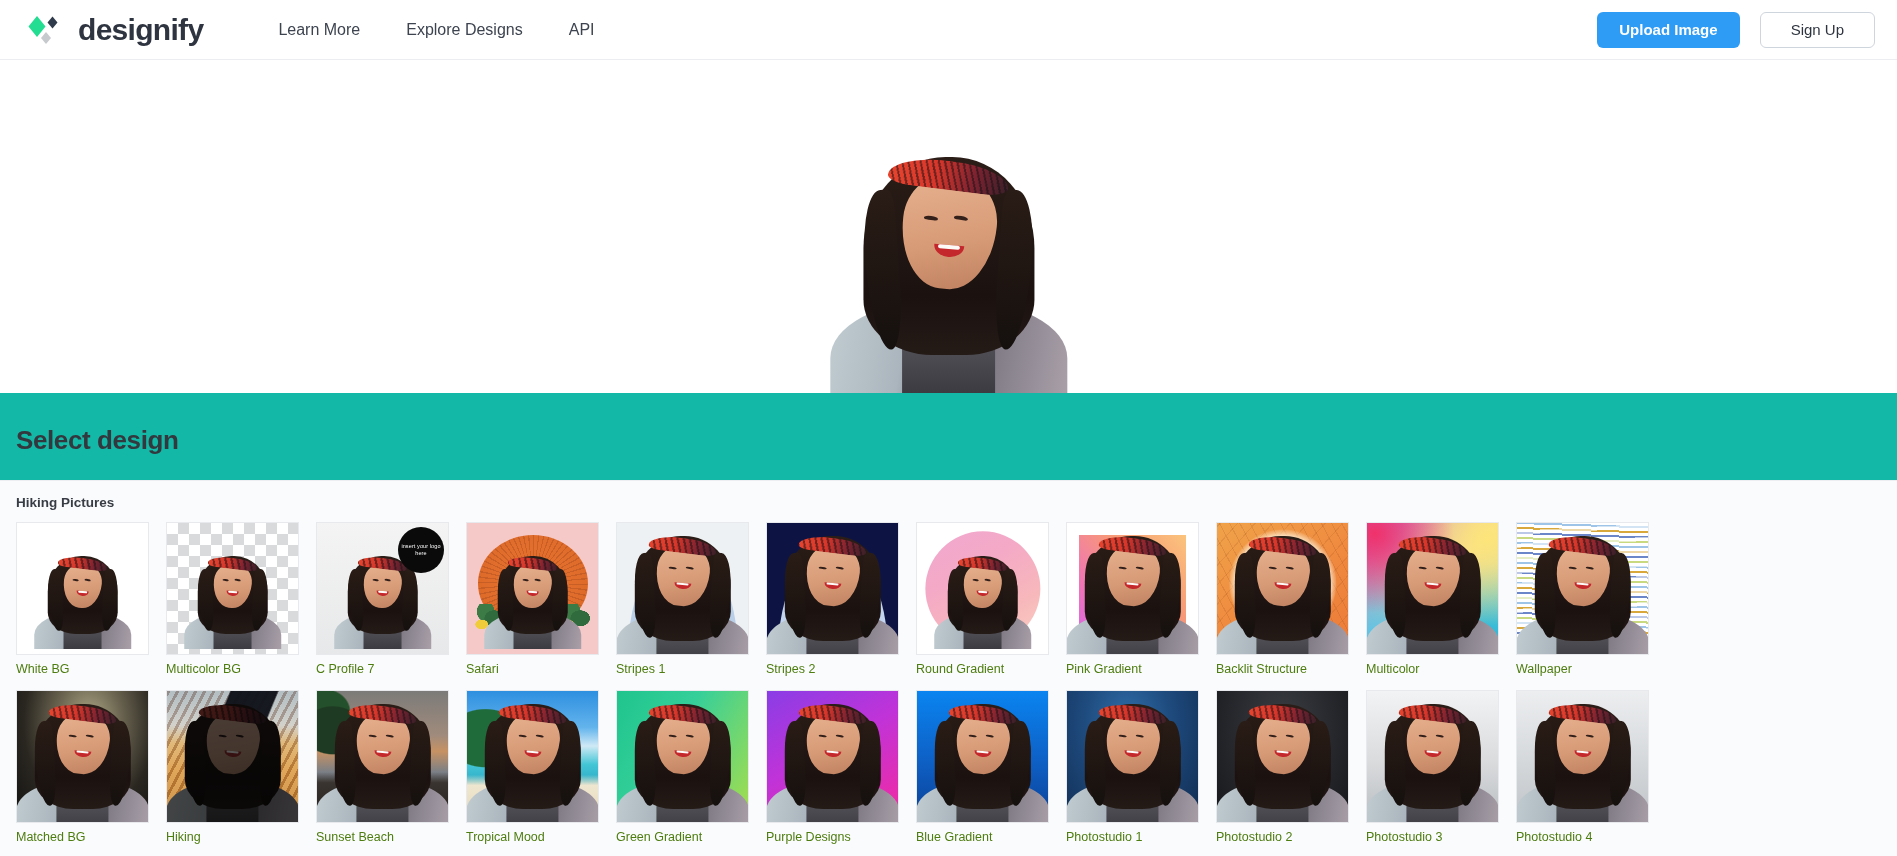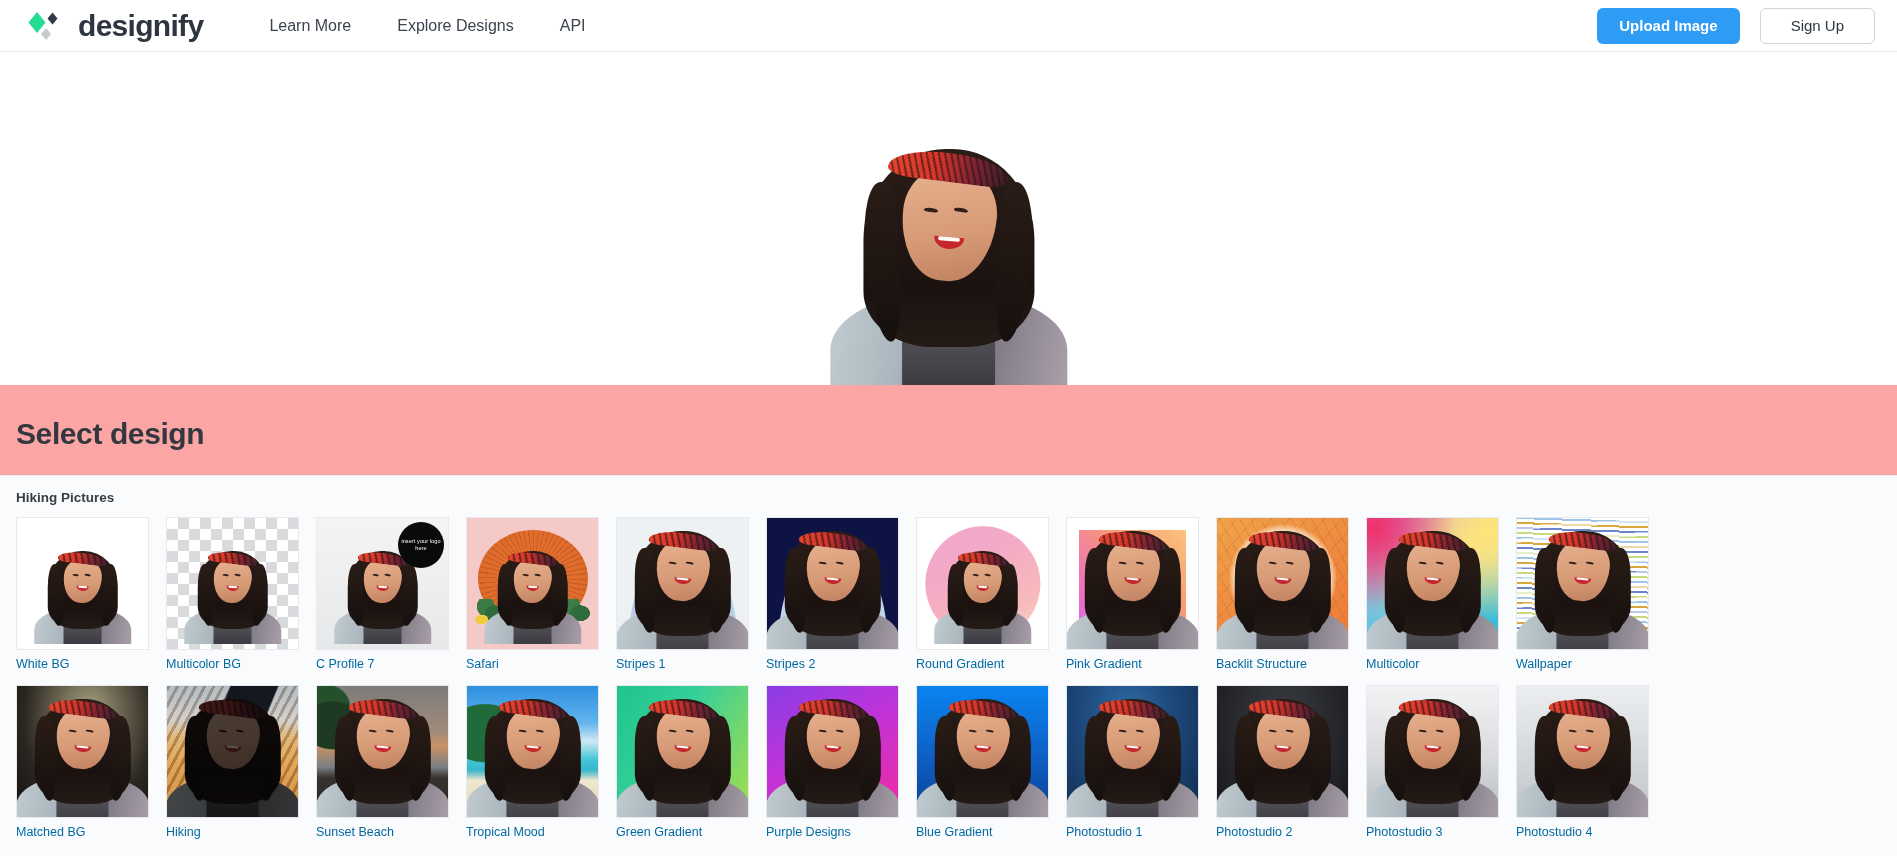--- a/index.html
+++ b/index.html
@@ -8,39 +8,39 @@
     height: 856px;
     overflow: hidden;
     background: #ffffff;
     font-family: "Liberation Sans", sans-serif;
     -webkit-font-smoothing: antialiased;
   }
 
   
   .header {
     position: relative;
-    height: 52px;
+    height: 60px;
     background: #ffffff;
     display: flex;
     align-items: center;
     padding: 0 22px;
     border-bottom: 1px solid #ebedf0;
     z-index: 10;
   }
   .brand { display: flex; align-items: center; gap: 14px; margin-right: 66px; }
   .logo-mark { position: relative; width: 42px; height: 40px; flex: 0 0 42px; }
   .logo-mark svg { display: block; }
   .brand-name {
     font-size: 30px;
     font-weight: 700;
     color: #2e3440;
     letter-spacing: -0.7px;
     line-height: 1;
   }
-  .nav { display: flex; align-items: center; gap: 46px; }
+  .nav { display: flex; align-items: center; gap: 46px; margin-left: 9px; }
   .nav-link {
     font-size: 16px;
     color: #3d4450;
     text-decoration: none;
     cursor: pointer;
     white-space: nowrap;
   }
   .header-right { margin-left: auto; display: flex; align-items: center; gap: 20px; }
   .btn {
     font-size: 15px;
@@ -175,26 +175,26 @@
     top: 26%;
     width: 12%;
     height: 58%;
     background: linear-gradient(180deg, #2a1c16 0%, #15100e 100%);
   }
   .p-hair-front-l { left: 20%; border-radius: 60% 20% 40% 60% / 40% 14% 40% 60%; transform: rotate(-4deg); }
   .p-hair-front-r { right: 20%; border-radius: 20% 60% 60% 40% / 14% 40% 60% 40%; transform: rotate(4deg); }
 
   
   .section-title {
-    font-size: 30px;
+    font-size: 26px;
     font-weight: 700;
     color: #33383f;
     letter-spacing: -0.4px;
     padding: 32px 0 24px 16px;
-    background: #fca5a5;
+    background: #14b8a6;
   }
   .designs-panel {
     background: #fafbfc;
     border-top: 1px solid #eceef1;
     padding: 14px 16px 0 16px;
     height: 412px;
     overflow: hidden;
   }
   .group-title {
     font-size: 13.5px;
@@ -219,21 +219,21 @@
     overflow: hidden;
     background: #ffffff;
     border: 1px solid #e7e9ec;
   }
   .thumb-cell.selected .thumb-box {
     border: 9px solid #ffe800;
     box-shadow: 0 0 0 1px #f2df00;
   }
   .thumb-label {
     font-size: 12.5px;
-    color: #0369a1;
+    color: #4d7c0f;
     margin-top: 7px;
     white-space: nowrap;
     overflow: hidden;
     text-overflow: ellipsis;
   }
   .thumb-bg { position: absolute; inset: 0; }
   .thumb-portrait {
     position: absolute;
     left: 50%;
     bottom: -6%;

